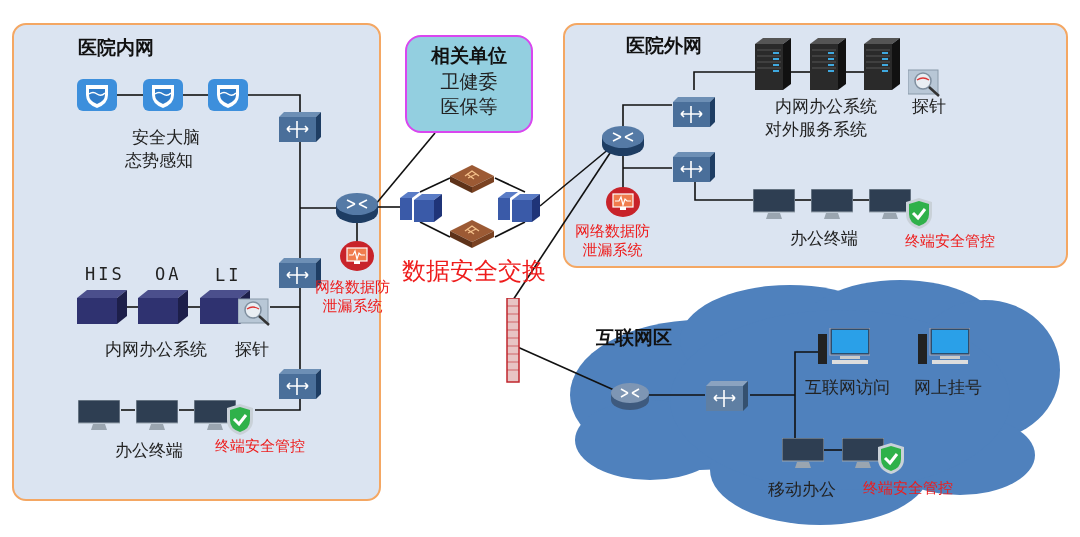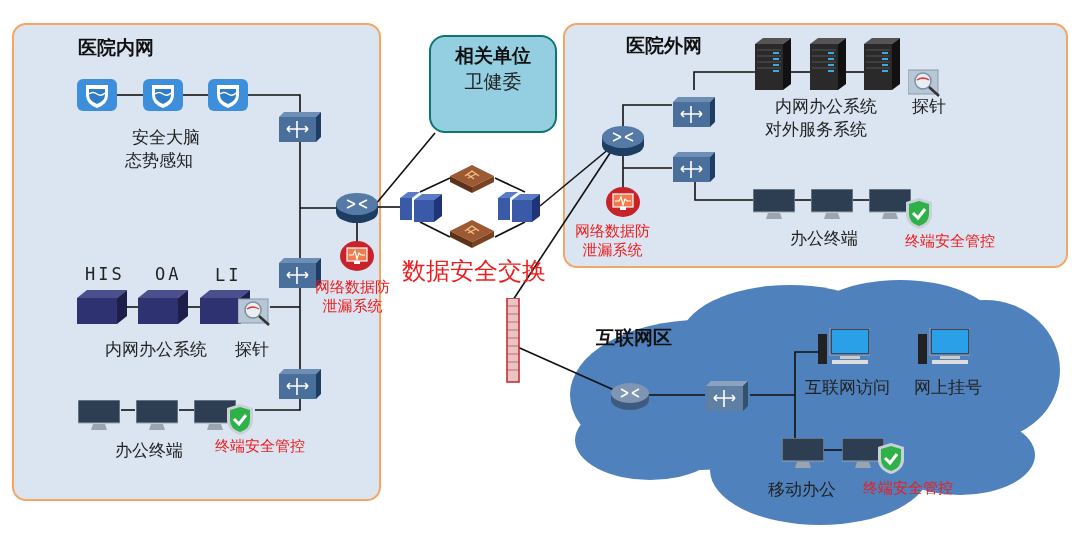--- a/index.html
+++ b/index.html
@@ -7,21 +7,21 @@
          font-family:"DejaVu Sans","Liberation Sans",sans-serif; }
   .abs { position:absolute; }
   .zone { position:absolute; background:#dbe4f1; border:2px solid #f4a763; border-radius:14px; box-sizing:border-box; }
   .zone-title { position:absolute; font-weight:bold; font-size:19px; color:#111; white-space:nowrap; }
   .lbl { position:absolute; font-size:17px; color:#222; white-space:nowrap; line-height:1.25; }
   .lbl-red { position:absolute; font-size:15px; color:#ee1c1c; white-space:nowrap; line-height:1.25; text-align:center; }
   .lbl-red-big { position:absolute; font-size:24px; font-weight:normal; color:#ee1c1c; white-space:nowrap; }
   .mono { font-family:"DejaVu Sans Mono","Liberation Mono",monospace; letter-spacing:3px; }
   svg.lines { position:absolute; left:0; top:0; }
   .icon { position:absolute; }
-  .orgbox { position:absolute; left:429px; top:35px; width:128px; height:98px; background:#93cfe0; border:2px solid #0f766e;
+  .orgbox { position:absolute; left:405px; top:35px; width:128px; height:98px; background:#93cfe0; border:2px solid #d946ef;
             border-radius:16px; box-sizing:border-box; text-align:center; }
   .orgbox .t { font-weight:bold; font-size:19px; color:#111; margin-top:6px; }
   .orgbox .s { font-size:19px; color:#222; line-height:1.3; }
 </style>
 </head>
 <body>
 
 <div class="zone" style="left:12px;top:23px;width:369px;height:478px;"></div>
 <div class="zone" style="left:563px;top:23px;width:505px;height:245px;"></div>
 
@@ -205,20 +205,21 @@
   <path d="M2 4 L15 0 L28 4 L28 16 Q28 27 15 31 Q2 27 2 16 Z" fill="#c9d1d8"></path>
   <path d="M5 6 L15 3 L25 6 L25 16 Q25 25 15 28 Q5 25 5 16 Z" fill="#2fb14a"></path>
   <path d="M9 15 L14 20 L21 11" stroke="#fff" stroke-width="3" fill="none"></path>
 </svg>
 <div class="lbl" style="left:115px;top:440px;">办公终端</div>
 <div class="lbl-red" style="left:215px;top:437px;">终端安全管控</div>
 
 <div class="orgbox">
   <div class="t">相关单位</div>
   <div class="s">卫健委</div>
+  <div class="s">医保等</div>
 </div>
 
 <svg class="icon" width="42" height="30" style="left:400px;top:192px;">
   <polygon points="0,6 8,0 20,0 12,6" fill="#5a7cc6"></polygon>
   <rect x="0" y="6" width="12" height="22" fill="#3a5aa8"></rect>
   <polygon points="14,8 22,2 42,2 34,8" fill="#5a7cc6"></polygon>
   <polygon points="34,8 42,2 42,24 34,30" fill="#1f3478"></polygon>
   <rect x="14" y="8" width="20" height="22" fill="#3a5aa8"></rect>
 </svg>
 <svg class="icon" width="42" height="30" style="left:498px;top:192px;">

